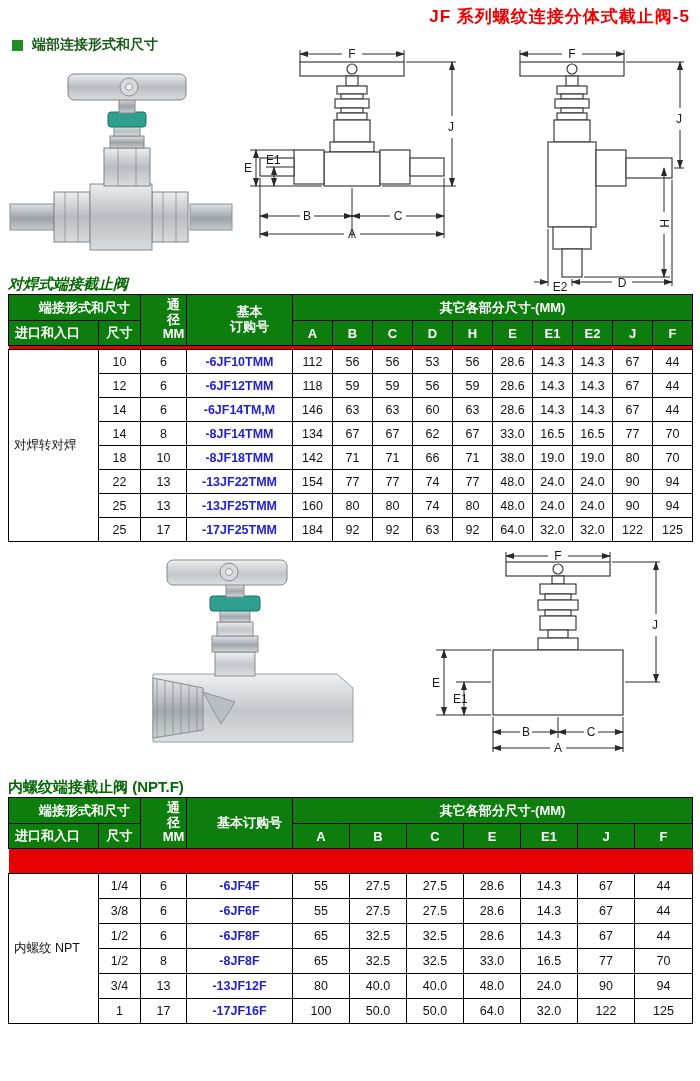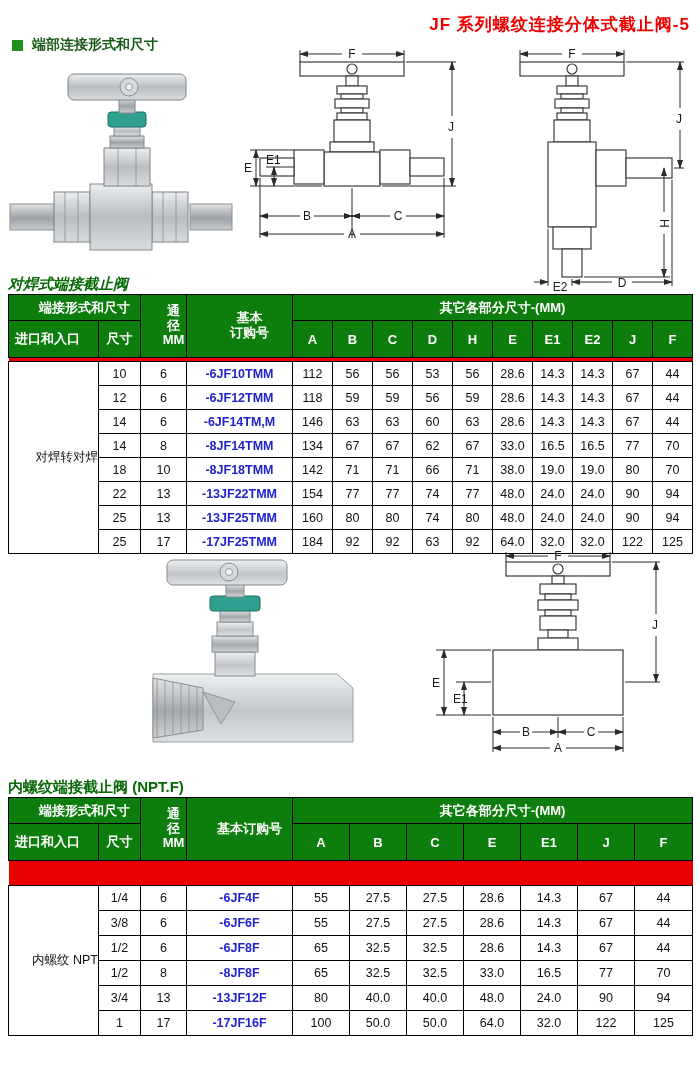--- a/index.html
+++ b/index.html
@@ -8,37 +8,37 @@
   .abs{position:absolute;}
   .page-title{color:var(--title_red,#f00);font-weight:bold;font-size:17px;letter-spacing:1px;white-space:nowrap;}
   .section{display:flex;align-items:center;gap:9px;}
   .bullet{width:11px;height:11px;background:var(--bullet_green,#1f8f1f);flex:0 0 auto;}
   .section-label{color:var(--section_green,#1a5c1a);font-weight:bold;font-size:14px;}
   .subtitle{color:var(--subtitle_green,#066806);font-weight:bold;font-size:15px;}
   table{border-collapse:collapse;table-layout:fixed;background:#fff;}
   th,td{border:1px solid #000;text-align:center;overflow:hidden;padding:0;}
   thead th{background:var(--header_green,#0d7d0d);color:#fff;font-weight:bold;font-size:13px;}
   thead tr.h1 th{height:26px;padding-left:20px;}
-  thead tr.h2 th{height:37px;}
+  thead tr.h2 th{height:25px;}
   th.lft{text-align:left;padding-left:6px;}
   tbody td{font-size:12.5px;color:#111;height:24px;background:#fff;}
   #table2 tbody td{height:25px;}
-  td.rowlabel{text-align:right;padding-left:19px;font-size:12.5px;vertical-align:middle;}
+  td.rowlabel{text-align:left;padding-left:5px;font-size:12.5px;vertical-align:middle;}
   td.order{color:var(--order_blue,#2222cc);font-weight:bold;cursor:pointer;}
   tr.sep td{height:4px;background:var(--separator_red,#e80000);border-left:none;border-right:none;border-top:none;border-bottom:none;}
   .twoline span{display:block;line-height:1.15;}
   svg text{font-family:"Liberation Sans","DejaVu Sans",sans-serif;font-size:12px;fill:#1a1a1a;}
   svg .dim{stroke:#2a2a2a;stroke-width:1;fill:none;}
   svg .out{stroke:#3c3c3c;stroke-width:1.2;fill:#fff;}
   svg .fac{stroke:#8a8a8a;stroke-width:0.8;}
 </style>
 </head>
 <body>
 
-<div class="abs page-title" style="top:13px;right:10px;">JF 系列螺纹连接分体式截止阀-5</div>
+<div class="abs page-title" style="top:5px;right:10px;">JF 系列螺纹连接分体式截止阀-5</div>
 
 <div class="abs section" style="top:36px;left:12px;">
   <span class="bullet"></span>
   <span class="section-label">端部连接形式和尺寸</span>
 </div>
 
 <svg class="abs" style="left:8px;top:58px;" width="228" height="214" viewBox="0 0 228 214">
   <defs>
     <linearGradient id="gm1" x1="0" y1="0" x2="0" y2="1">
       <stop offset="0" stop-color="#eceef0"></stop>

